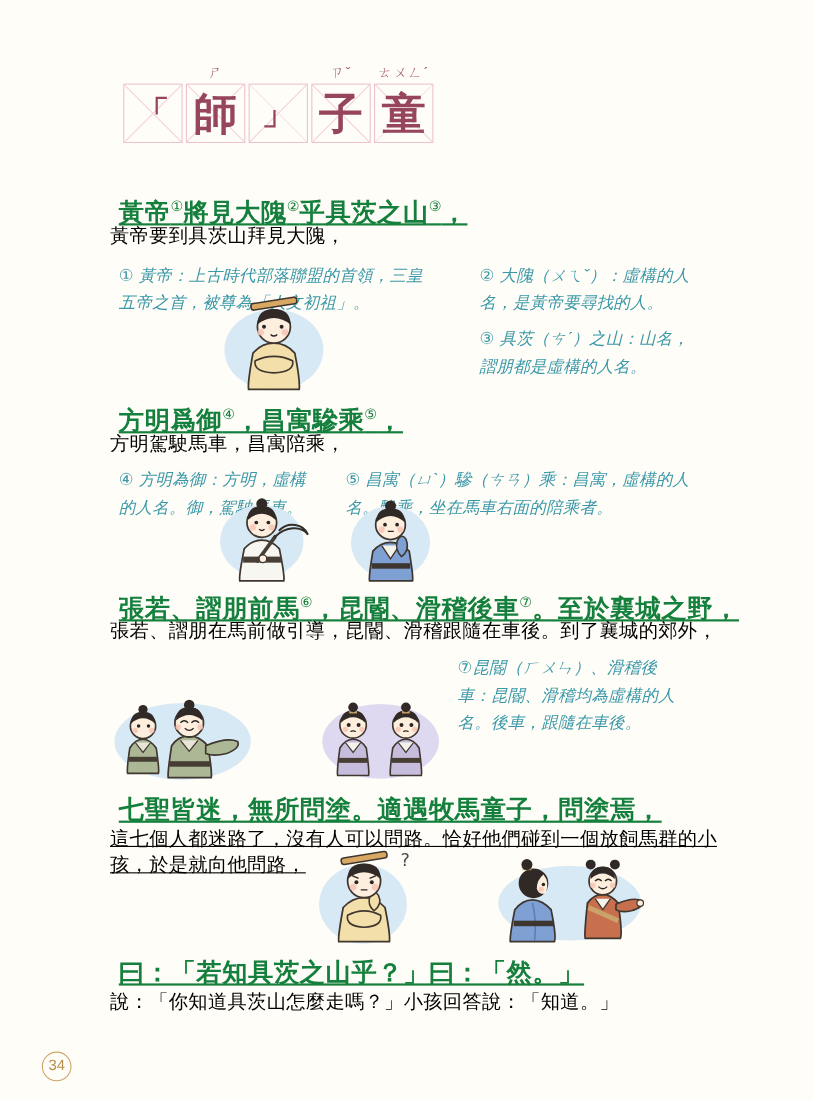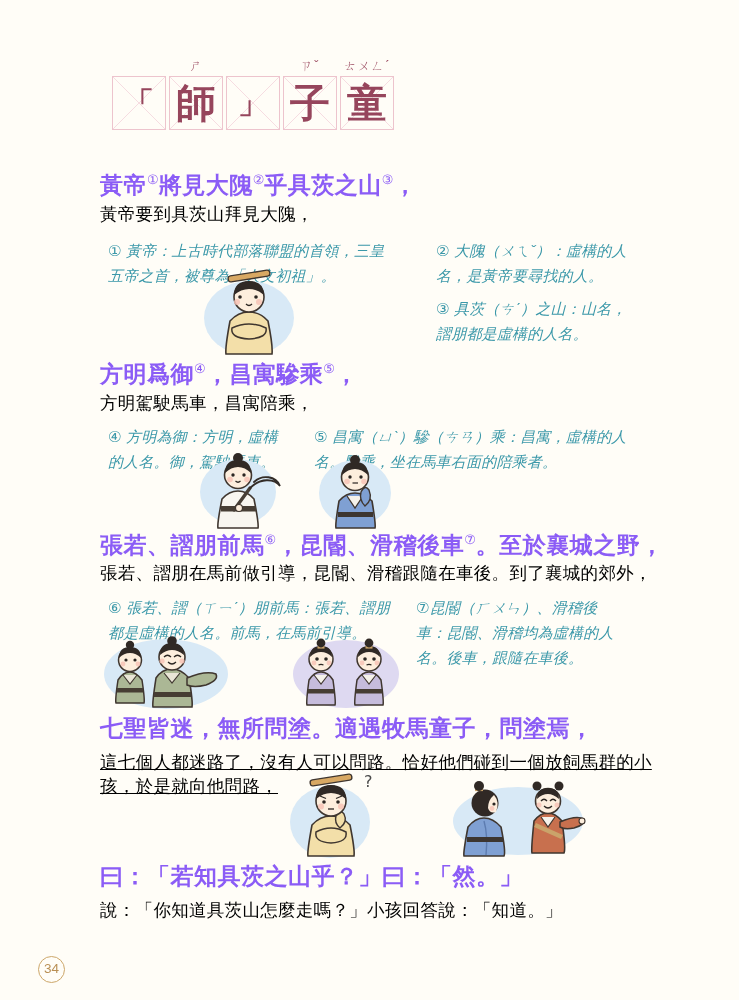--- a/index.html
+++ b/index.html
@@ -14,22 +14,22 @@
   .tcell{display:flex;flex-direction:column;align-items:center;width:54px;}
   .tz{height:20px;font:400 12.5px/20px var(--sans);color:#a2566a;letter-spacing:1px;white-space:nowrap;}
   .tbox{width:54px;height:54px;box-sizing:border-box;border:1px solid #edc4cd;
         display:flex;align-items:center;justify-content:center;
         background:
           linear-gradient(45deg, transparent calc(50% - .6px), #f6dce1 calc(50% - .6px), #f6dce1 calc(50% + .6px), transparent calc(50% + .6px)),
           linear-gradient(135deg, transparent calc(50% - .6px), #f6dce1 calc(50% - .6px), #f6dce1 calc(50% + .6px), transparent calc(50% + .6px));}
   .tchar{font:700 40px var(--serif);color:#96455c;}
   .bracket .tchar{font-size:30px;color:#96455c;}
   
-  .main{position:absolute;font:700 23px/30px var(--serif);color:#8b5cf6;
-        letter-spacing:.5px;white-space:nowrap;margin:0;}
+  .main{position:absolute;font:700 23px/30px var(--serif);color:#15803d;
+        letter-spacing:.5px;white-space:nowrap;margin:8px;text-decoration:underline;}
   .main sup{font-size:13px;font-weight:400;vertical-align:9px;letter-spacing:0;}
   .trans{position:absolute;font:400 17.5px/24px var(--serif);color:#000000;
          letter-spacing:.3px;margin:0;white-space:nowrap;}
   .trans.wrap{white-space:normal;width:552px;text-decoration:underline;}
   .anno{position:absolute;font:400 15px/25px var(--sans);color:#3b98a9;letter-spacing:.2px;}
   .anno p{margin:8px;font-style:italic;}
   
   .fig{position:absolute;}
   
   .footer{position:absolute;left:38px;top:956px;display:flex;align-items:center;gap:21px;}
@@ -139,23 +139,20 @@
     <circle cx="41" cy="29" r="1.7" fill="#2b2622"></circle>
       <circle cx="52" cy="29" r="1.7" fill="#2b2622"></circle>
     <circle cx="38" cy="33.5" r="2.8" fill="#f7c3b6" opacity=".85"></circle>
       <circle cx="55" cy="33.5" r="2.8" fill="#f7c3b6" opacity=".85"></circle>
     <path d="M43.5 35 L49 35" fill="none" stroke="#2b2622" stroke-width="1.2"></path>
   </svg>
 
   <p class="main" style="left:100px;top:525px"><span>張若、謵朋前馬</span><sup>⑥</sup><span>，昆閽、滑稽後車</span><sup>⑦</sup><span>。至於襄城之野，</span></p>
   <p class="trans" style="left:100px;top:561px">張若、謵朋在馬前做引導，昆閽、滑稽跟隨在車後。到了襄城的郊外，</p>
 
-  <div class="anno" style="left:100px;top:587px;width:312px">
-    <p><span>⑥</span><span> 張若、謵（ㄒㄧˊ）朋前馬：張若、謵朋都是虛構的人名。前馬，在馬前引導。</span></p>
-  </div>
   <div class="anno" style="left:408px;top:587px;width:216px">
     <p><span>⑦</span><span>昆閽（ㄏㄨㄣ）、滑稽後車：昆閽、滑稽均為虛構的人名。後車，跟隨在車後。</span></p>
   </div>
 
   <svg class="fig" style="left:92px;top:630px" width="148" height="82" viewBox="0 0 148 82">
     <ellipse cx="74" cy="44" rx="62" ry="35" fill="#d8e9f6"></ellipse>
     <path d="M26 50 Q23 70 24 73 L52 73 Q53 70 50 50 Q44 42 38 42 Q31 42 26 50 Z" fill="#abb795" stroke="#3f362f" stroke-width="1.5"></path>
     <path d="M31 45 L38 54 L45 45" fill="#e9e5d6" stroke="#3f362f" stroke-width="1.1"></path>
     <rect x="25" y="58" width="26" height="4.5" fill="#463d33"></rect>
     <circle cx="38" cy="30" r="11.5" fill="#fdeedd" stroke="#3f362f" stroke-width="1.5"></circle>

